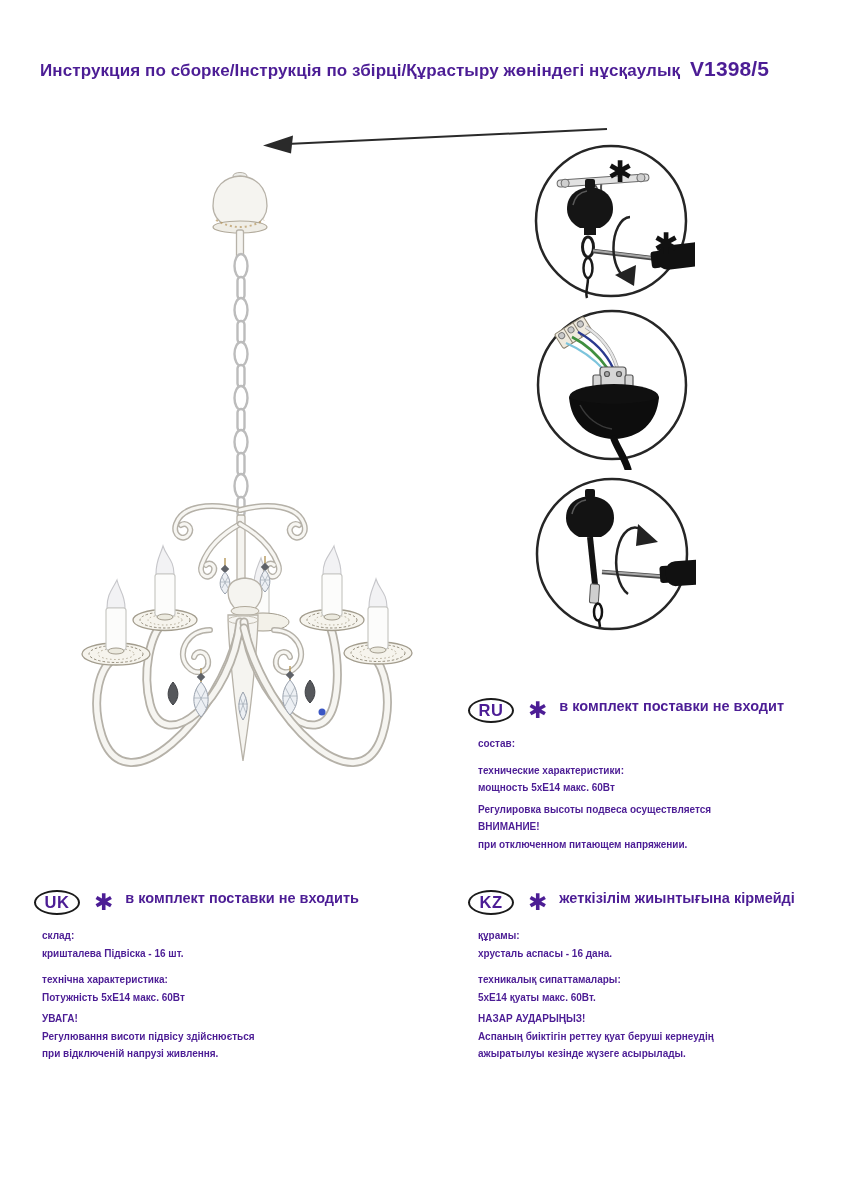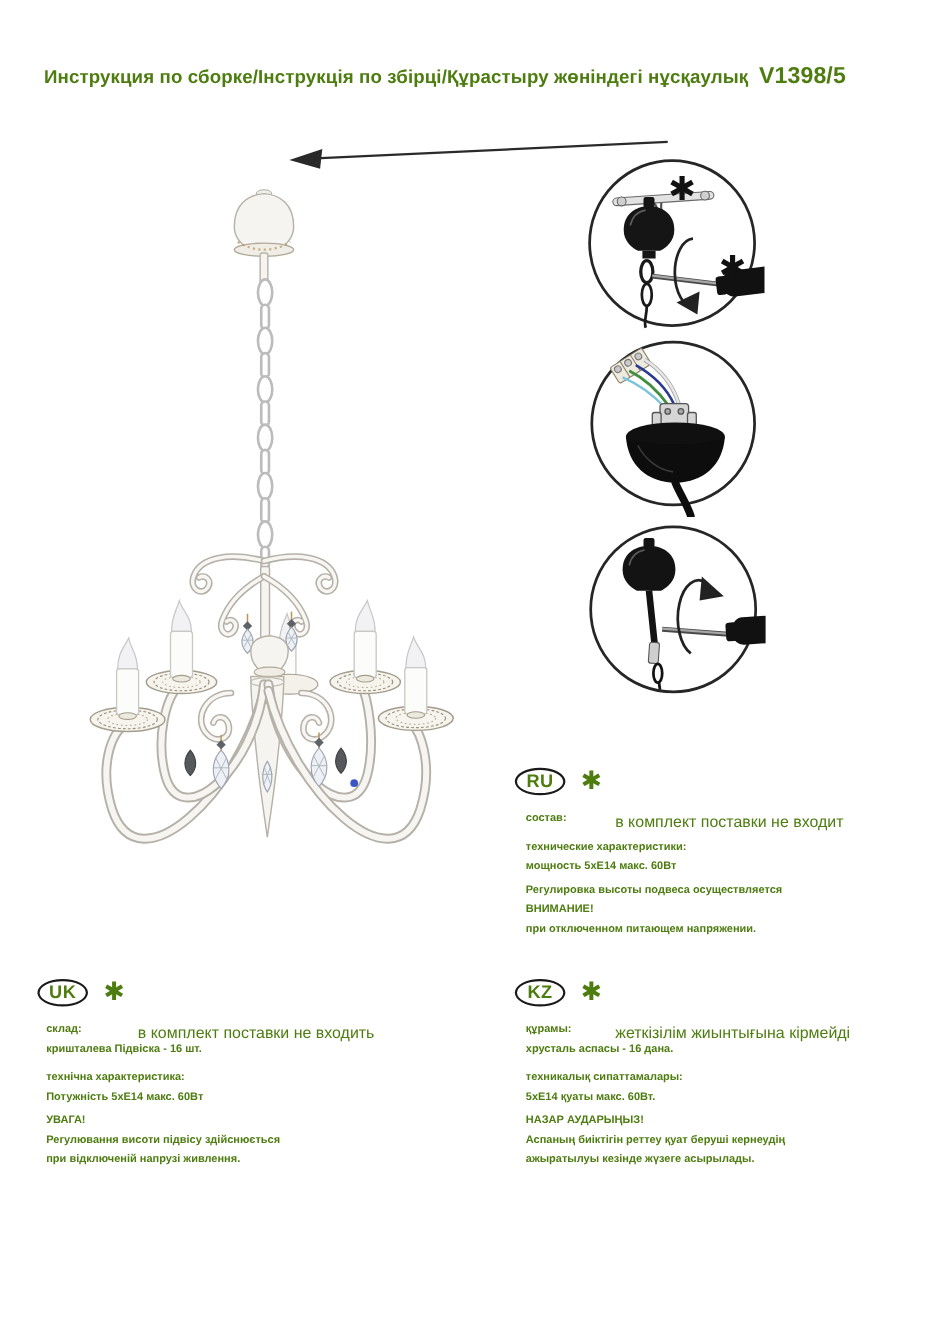--- a/index.html
+++ b/index.html
@@ -1,30 +1,30 @@
 <!DOCTYPE html>
 <html><head>
 <meta charset="utf-8">
 <style>
   html,body{margin:0;padding:0;background:#fff;}
   .page{position:relative;width:848px;height:1200px;background:#ffffff;overflow:hidden;
-        font-family:"Liberation Sans",sans-serif;color:#4d7c0f;}
+        font-family:"Liberation Sans",sans-serif;color:#4c1d95;}
   .title{position:absolute;left:40px;top:57px;font-size:17px;font-weight:bold;
          white-space:nowrap;letter-spacing:.1px;}
   .title .model{font-size:21px;margin-left:5px;}
   .abs{position:absolute;}
   
   .lang{position:absolute;width:378px;}
   .lang-head{display:flex;align-items:flex-start;height:28px;}
   .badge{display:inline-flex;align-items:center;justify-content:center;min-width:46px;height:25px;
          border:2.5px solid #1a1a1a;border-radius:50%;font-size:16.5px;font-weight:bold;
          letter-spacing:.5px;box-sizing:border-box;padding:0 7px;background:#fff;}
   .ast{font-family:"DejaVu Sans",sans-serif;font-size:23px;font-weight:bold;line-height:1;
        margin-left:14px;transform:translateY(1px);}
-  .note{font-size:14.5px;font-weight:normal;margin-left:12px;white-space:nowrap;margin-top:42px;}
+  .note{font-size:14.5px;font-weight:bold;margin-left:12px;white-space:nowrap;}
   .lines{margin-top:9px;font-size:10px;font-weight:bold;line-height:17.5px;}
   .line{white-space:nowrap;}
   .gap{height:9px;}
   .pregap{height:4px;}
   .pad10 .lines{padding-left:10px;}
   .pad8 .lines{padding-left:8px;}
   
   .armB{stroke:#b5b1a8;stroke-width:9;fill:none;stroke-linecap:round}
   .armF{stroke:#f6f5f1;stroke-width:5.5;fill:none;stroke-linecap:round}
   .curlB{stroke:#b5b1a8;stroke-width:6;fill:none;stroke-linecap:round}

